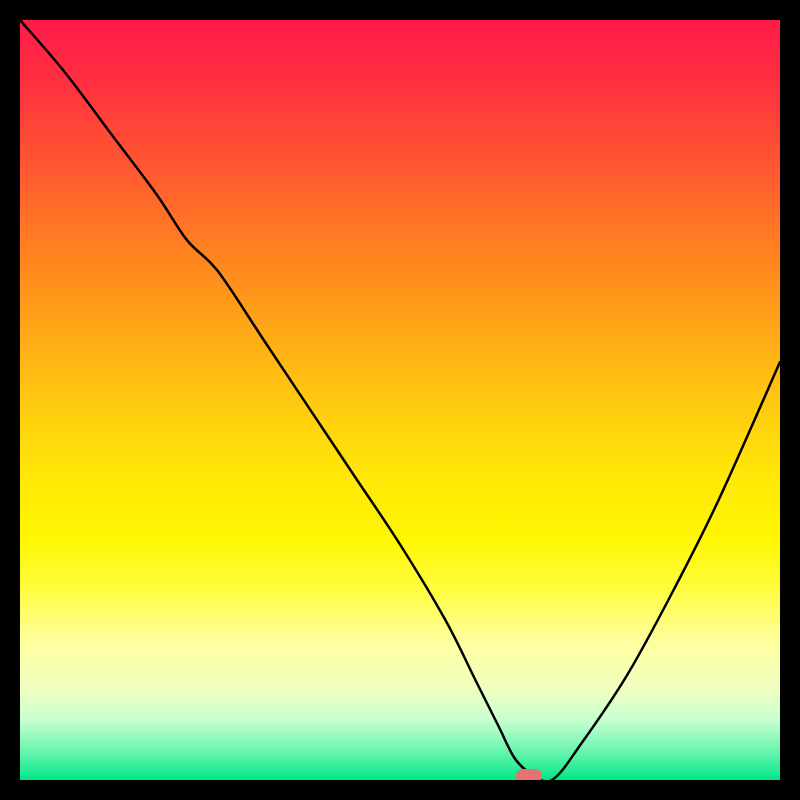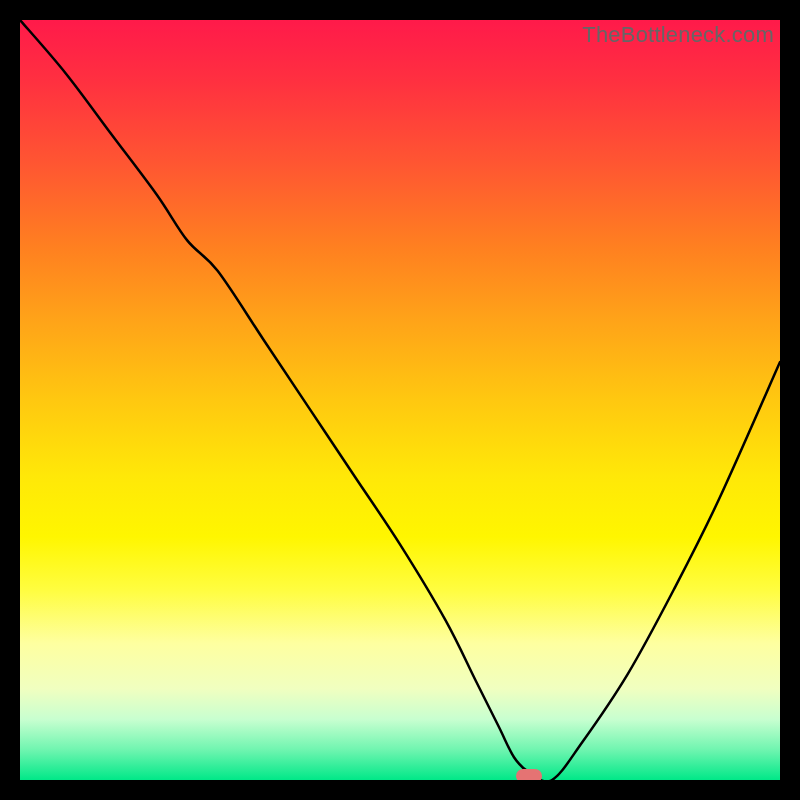--- a/index.html
+++ b/index.html
@@ -53,21 +53,20 @@
   }
 </style>
 </head>
 <body>
 <div class="container">
 
   <div class="plot-area">
 
     <div class="gradient-bg"></div>
 
-    <div class="watermark">TheBottleneck.com</div>
 
     <svg class="curve" viewBox="0 0 760 760" preserveAspectRatio="none">
       <path id="curve-path" fill="none" stroke="#000000" stroke-width="2.5" stroke-linejoin="round" stroke-linecap="round" d="M 0 0 C 7.6000000000000005 8.866666666666655, 30.4 34.19999999999993, 45.6 53.19999999999993 C 60.800000000000004 72.19999999999993, 76 93.73333333333333, 91.2 114 C 106.4 134.26666666666668, 124.13333333333333 157.06666666666663, 136.79999999999998 174.79999999999995 C 149.46666666666664 192.53333333333327, 157.06666666666666 207.73333333333332, 167.2 220.39999999999998 C 177.33333333333331 233.06666666666663, 184.93333333333334 234.3333333333333, 197.6 250.79999999999995 C 210.26666666666665 267.26666666666665, 228 296.40000000000003, 243.20000000000002 319.20000000000005 C 258.40000000000003 342.00000000000006, 273.6 364.8, 288.8 387.6 C 304 410.40000000000003, 319.2 433.2, 334.4 456 C 349.59999999999997 478.8, 364.8 500.3333333333333, 380 524.4 C 395.2 548.4666666666667, 412.93333333333334 577.5999999999999, 425.6 600.4 C 438.2666666666667 623.2, 447.1333333333333 643.4666666666667, 456 661.2 C 464.8666666666667 678.9333333333334, 472.4666666666667 694.1333333333333, 478.8 706.8 C 485.1333333333333 719.4666666666666, 488.93333333333334 729.6, 494 737.2 C 499.06666666666666 744.8000000000001, 502.86666666666673 748.6, 509.20000000000005 752.4 C 515.5333333333334 756.1999999999999, 523.1333333333333 765.0666666666666, 532 760 C 540.8666666666667 754.9333333333334, 549.7333333333333 739.7333333333333, 562.4 722 C 575.0666666666666 704.2666666666667, 592.8 678.9333333333334, 608 653.6 C 623.2 628.2666666666667, 638.4 599.1333333333333, 653.6 570 C 668.8000000000001 540.8666666666667, 681.4666666666667 516.8000000000001, 699.2 478.8 C 716.9333333333334 440.8, 749.8666666666667 364.79999999999995, 760 341.99999999999994"></path>
     </svg>
 
     <div id="marker" class="marker" style="left: 509.2px; top: 756.2px; background: rgb(229, 115, 115);"></div>
 
   </div>
 </div>
 

